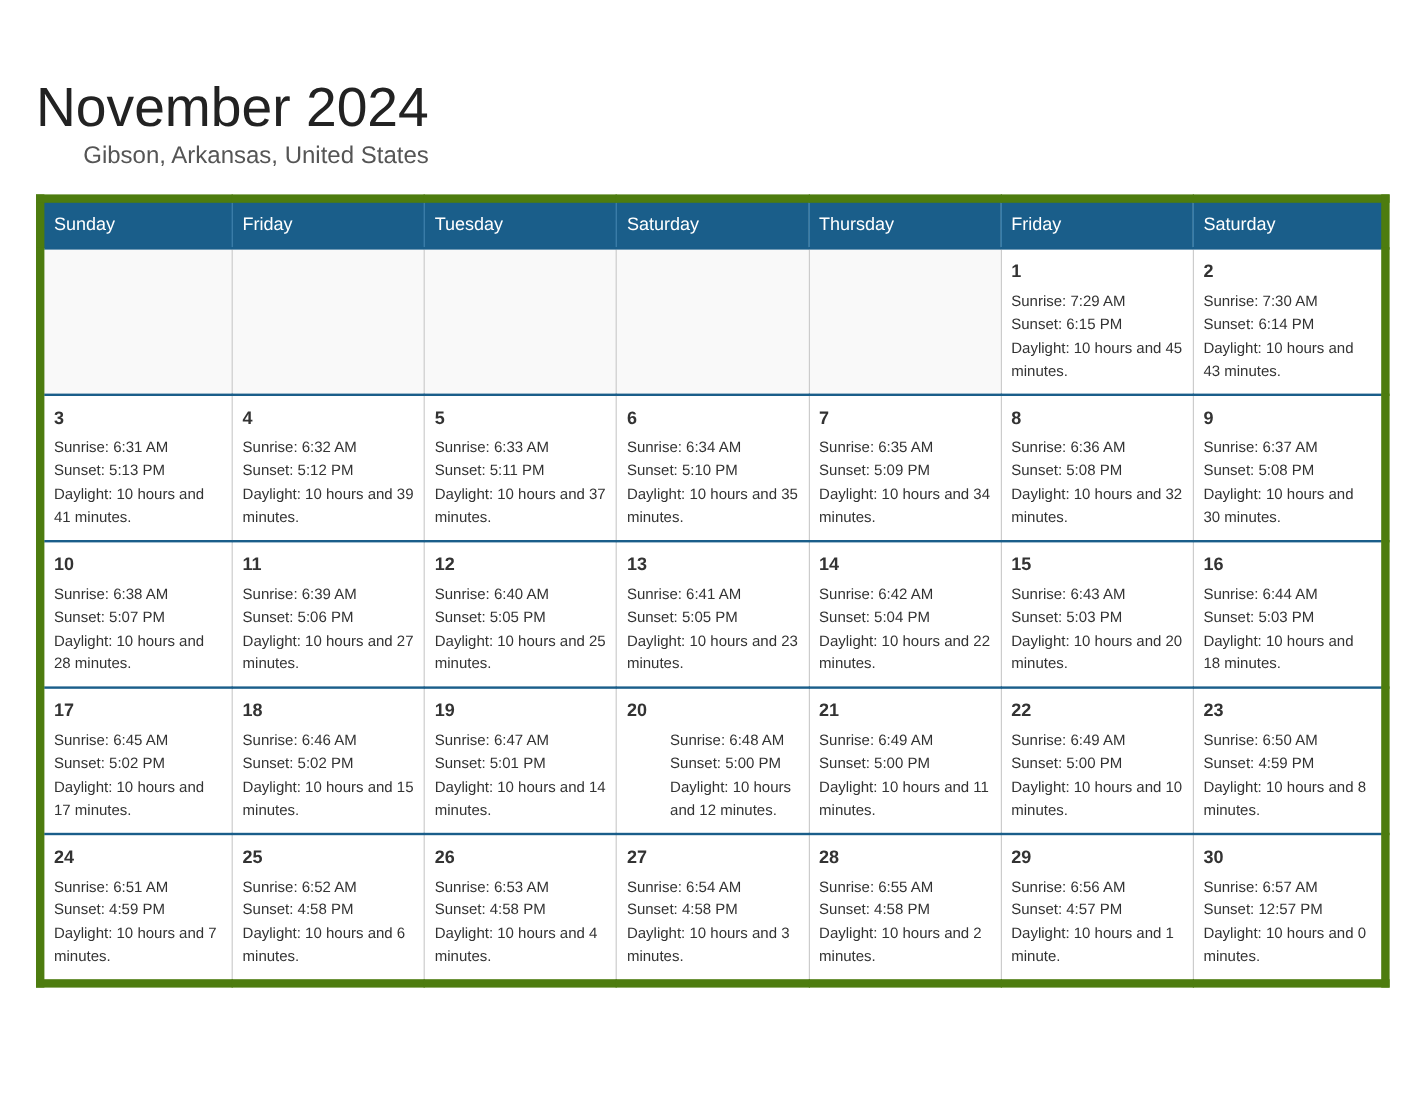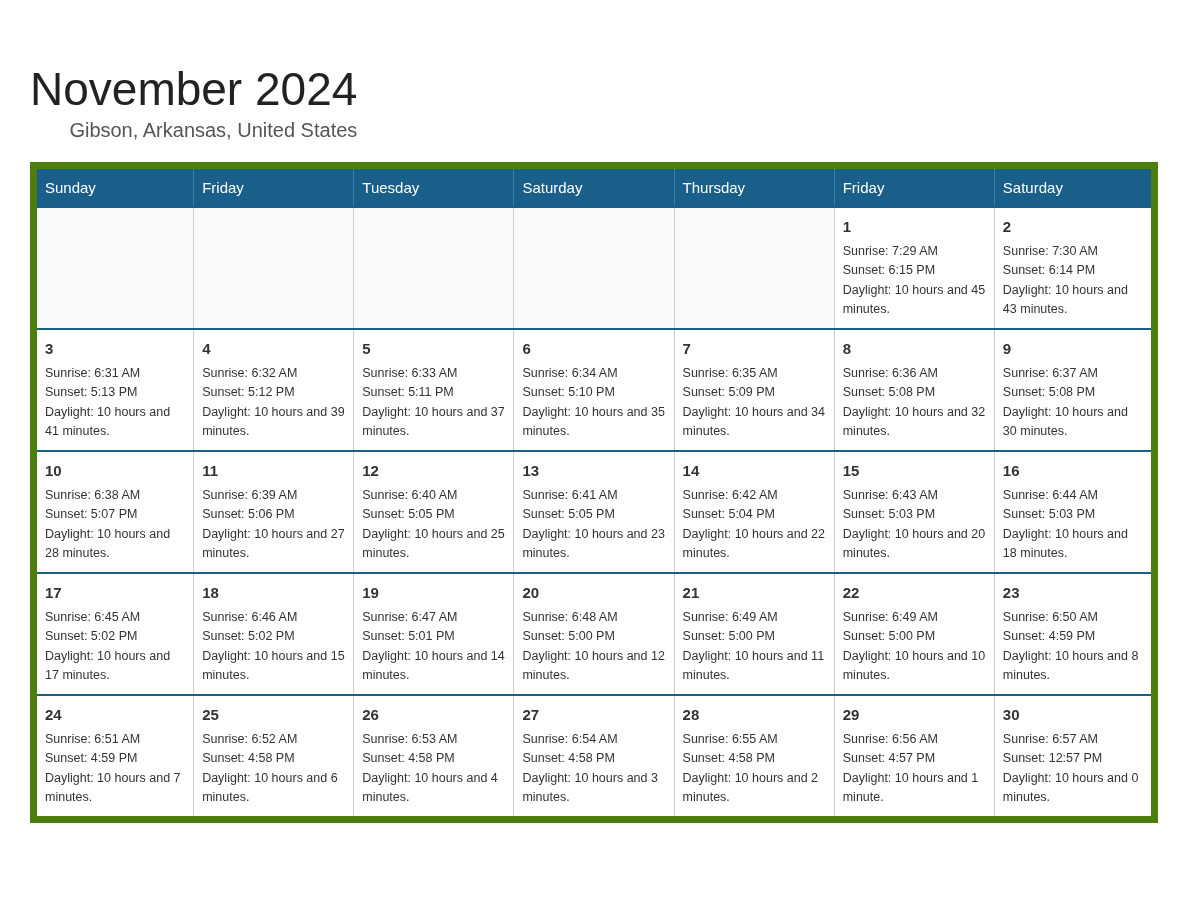--- a/index.html
+++ b/index.html
@@ -234,21 +234,21 @@
 Daylight: 10 hours and 15 minutes.</div>
         </td>
         <td>
           <span class="day-number">19</span>
           <div class="day-info" style="white-space: pre-line;">Sunrise: 6:47 AM
 Sunset: 5:01 PM
 Daylight: 10 hours and 14 minutes.</div>
         </td>
         <td>
           <span class="day-number">20</span>
-          <div class="day-info" style="white-space: pre-line;">Sunrise: 6:48 AM
+          <div class="day-info" style="white-space: pre-line; margin-left: 36px;">Sunrise: 6:48 AM
 Sunset: 5:00 PM
 Daylight: 10 hours and 12 minutes.</div>
         </td>
         <td>
           <span class="day-number">21</span>
           <div class="day-info" style="white-space: pre-line;">Sunrise: 6:49 AM
 Sunset: 5:00 PM
 Daylight: 10 hours and 11 minutes.</div>
         </td>
         <td>

